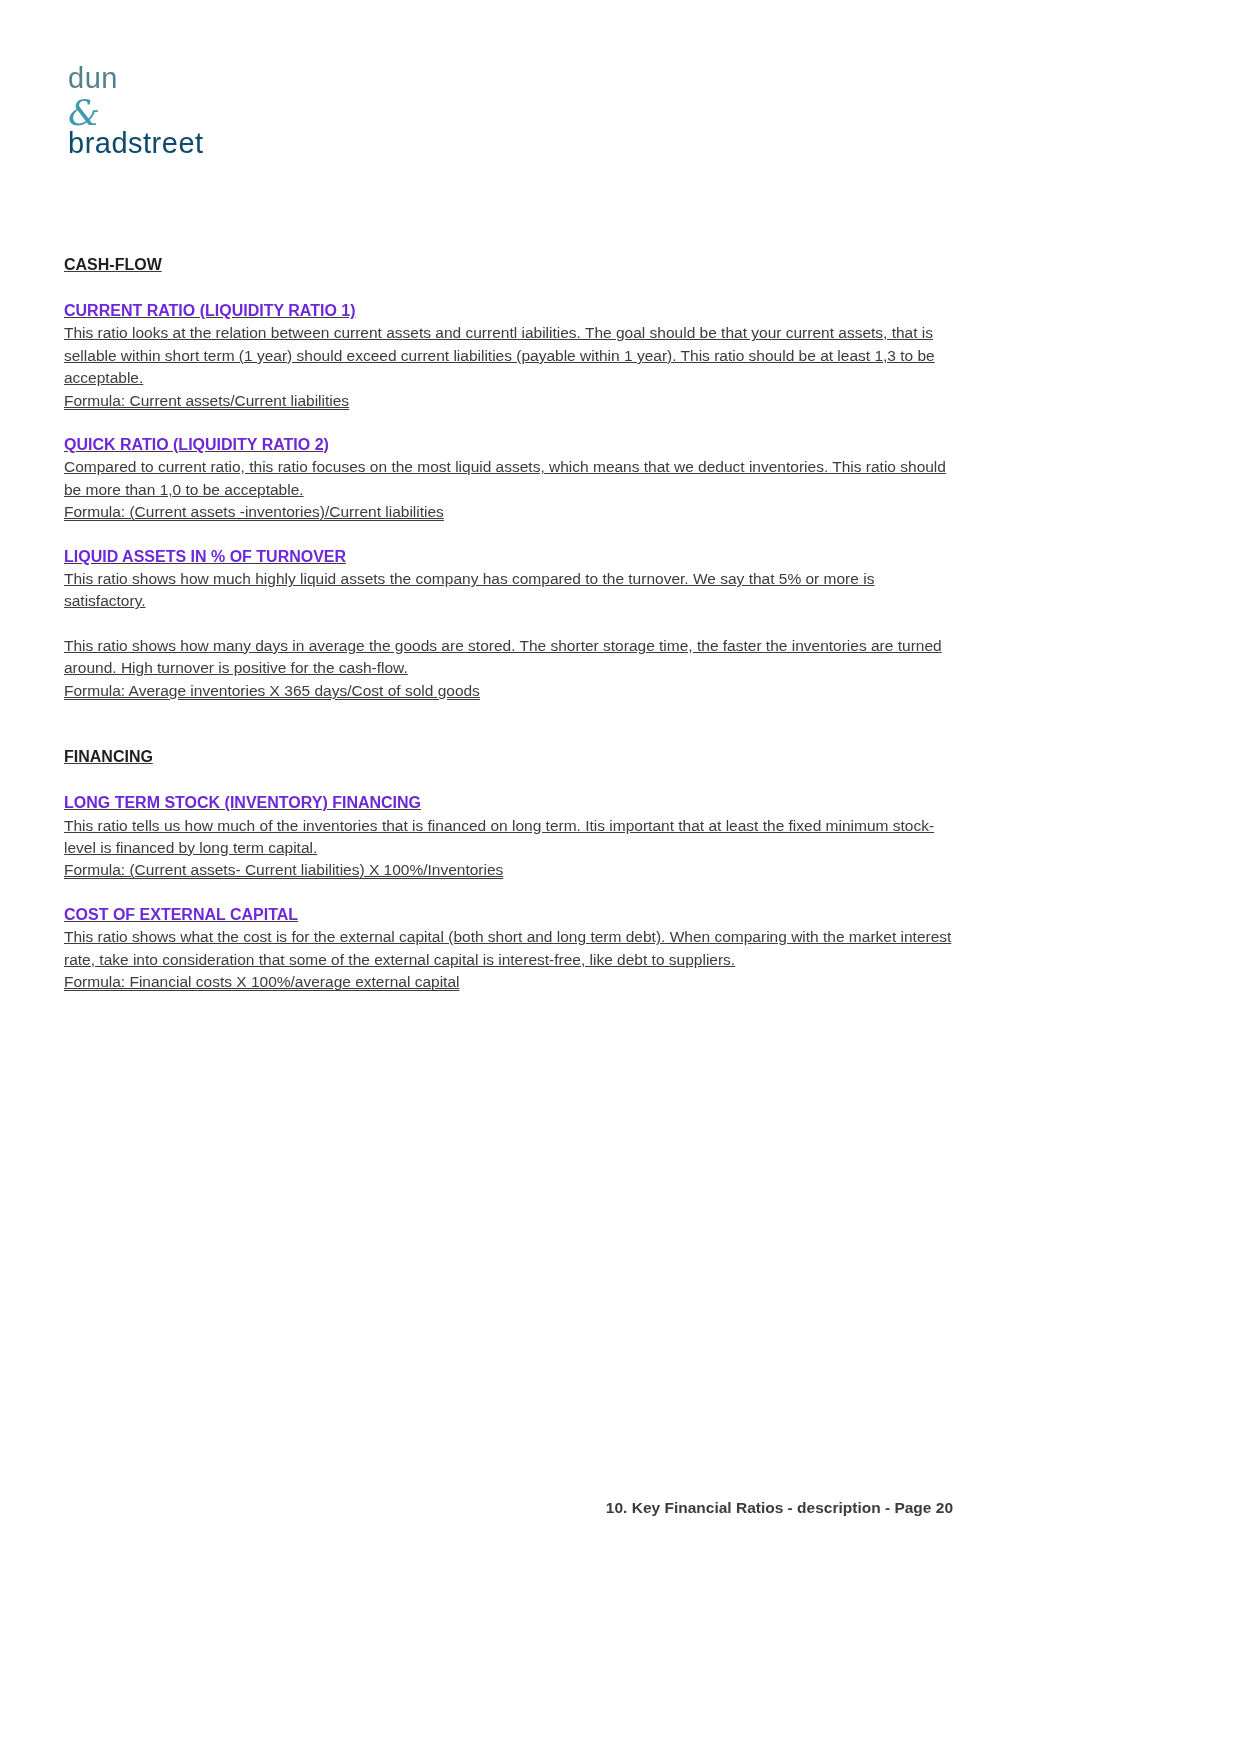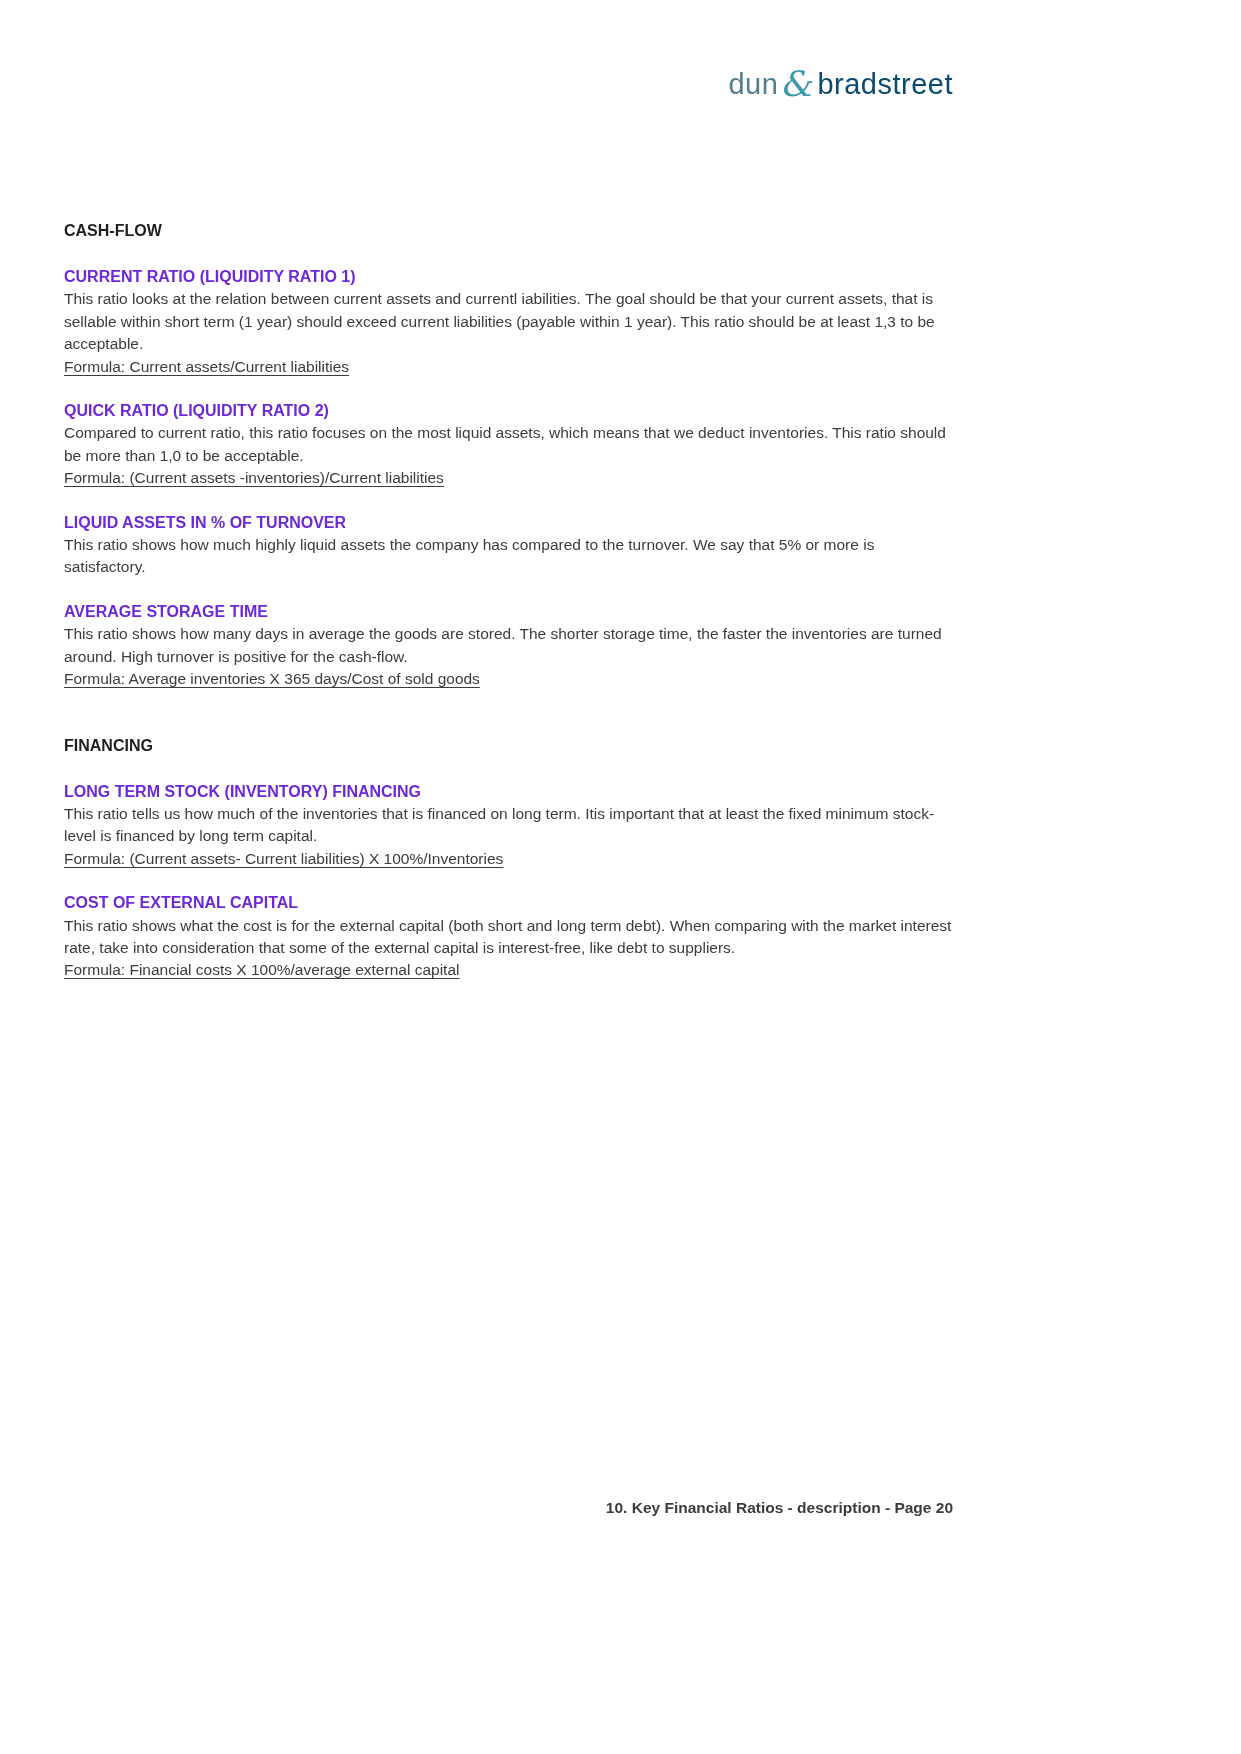--- a/index.html
+++ b/index.html
@@ -24,20 +24,21 @@
     top: 0;
     width: 889px;
   }
   
   .logo {
     margin-top: 64px;
     display: flex;
     justify-content: flex-end;
     align-items: baseline;
     line-height: 1;
+    flex-direction: column;
   }
   .logo-dun {
     font-size: 29px;
     color: #54808e;
     letter-spacing: 0.5px;
   }
   .logo-amp {
     font-family: "DejaVu Serif", serif;
     font-style: italic;
     font-size: 36px;
@@ -45,21 +46,21 @@
     margin: 0 3px 0 4px;
     position: relative;
     top: 2px;
   }
   .logo-brad {
     font-size: 29px;
     color: #0c4a6e;
     letter-spacing: 0.5px;
   }
   
-  main { margin-top: 120px; }
+  main { margin-top: 96px; text-decoration: underline; }
   .section-heading {
     font-size: 16px;
     font-weight: bold;
     color: #1f1f1f;
     line-height: 22px;
     margin-bottom: 24px;
   }
   .section + .section { margin-top: 44px; }
   article { margin-bottom: 22px; }
   .ratio-title {
@@ -119,21 +120,20 @@
           <p class="ratio-body">Compared to current ratio, this ratio focuses on the most liquid assets, which means that we deduct inventories. This ratio should be more than 1,0 to be acceptable.</p>
           <p class="ratio-formula">Formula: (Current assets -inventories)/Current liabilities</p>
         </article>
 
         <article>
           <h3 class="ratio-title">LIQUID ASSETS IN % OF TURNOVER</h3>
           <p class="ratio-body">This ratio shows how much highly liquid assets the company has compared to the turnover. We say that 5% or more is satisfactory.</p>
         </article>
 
         <article>
-          <h3 class="ratio-title">AVERAGE STORAGE TIME</h3>
           <p class="ratio-body">This ratio shows how many days in average the goods are stored. The shorter storage time, the faster the inventories are turned around. High turnover is positive for the cash-flow.</p>
           <p class="ratio-formula">Formula: Average inventories X 365 days/Cost of sold goods</p>
         </article>
       </section>
 
       <section class="section">
         <h2 class="section-heading">FINANCING</h2>
 
         <article>
           <h3 class="ratio-title">LONG TERM STOCK (INVENTORY) FINANCING</h3>

